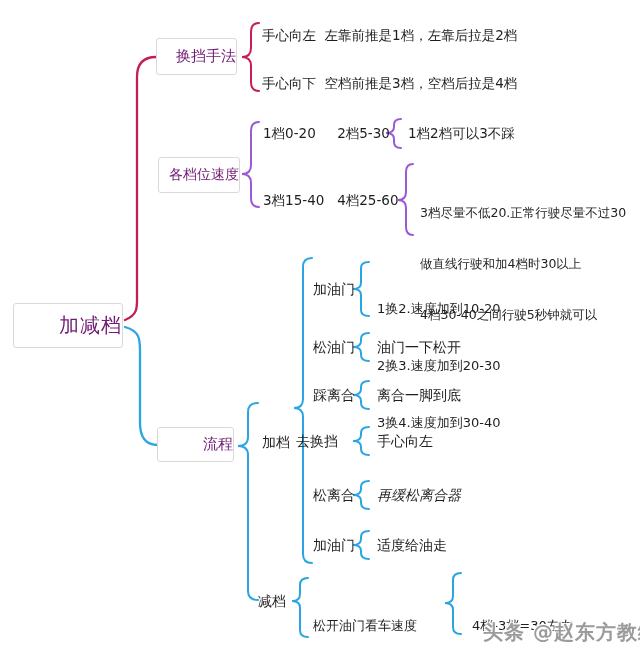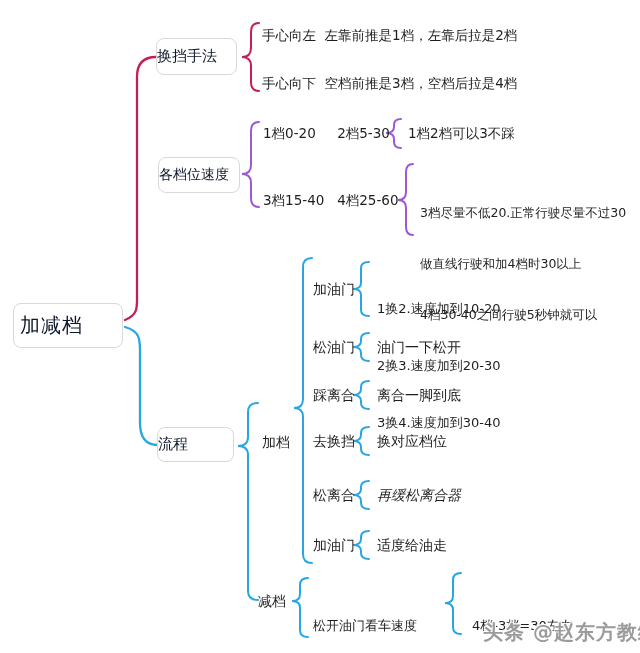--- a/index.html
+++ b/index.html
@@ -7,23 +7,23 @@
     position:relative;width:640px;height:653px;background:#ffffff;overflow:hidden;
     font-family:"DejaVu Sans","Liberation Sans",sans-serif;color:var(--text,#1f1f1f);
   }
   svg.wires{position:absolute;left:0;top:0;width:640px;height:653px;}
   svg.wires path{fill:none;stroke-width:2;stroke-linecap:round;}
   svg.wires path.red{stroke:var(--branch-red,#c41e56);}
   svg.wires path.purple{stroke:var(--branch-purple,#9b59d6);}
   svg.wires path.blue{stroke:var(--branch-blue,#29a6e2);}
   svg.wires path.thick{stroke-width:2.3;}
   .box{
-    position:absolute;display:flex;align-items:center;justify-content:flex-start;
-    background:#fff;border:1.6px solid var(--box-border,#d9d9d9);border-radius:8px;
-    box-sizing:border-box;color:#0f172a;
+    position:absolute;display:flex;align-items:center;justify-content:flex-end;
+    background:#fff;border:1.6px solid var(--box-border,#d9d9d9);border-radius:3px;
+    box-sizing:border-box;color:#701a75;
   }
   .box.root{font-size:20px;letter-spacing:1px;}
   .box.lvl1{font-size:15px;}
   .t{position:absolute;white-space:pre;}
   .small{font-size:13.5px;line-height:15px;}
   .leaf{font-size:14px;line-height:18px;}
   .lbl{font-size:14px;line-height:18px;}
   .note3{font-size:13px;line-height:19px;}
   .pnote3{font-size:12.5px;line-height:17px;}
   .dnote3{font-size:13px;line-height:17px;}
@@ -101,22 +101,22 @@
     <div>2换3.速度加到20-30</div>
     <div>3换4.速度加到30-40</div>
   </div>
 
   <div class="t lbl" style="left:313px;top:338px;">松油门</div>
   <div class="t leaf" style="left:377px;top:338px;">油门一下松开</div>
 
   <div class="t lbl" style="left:313px;top:386px;">踩离合</div>
   <div class="t leaf" style="left:377px;top:386px;">离合一脚到底</div>
 
-  <div class="t lbl" style="left:313px;top:432px;">去换挡</div>
-  <div class="t leaf" style="left:377px;top:432px;">换对应档位</div>
+  <div class="t lbl" style="left:296px;top:432px;">去换挡</div>
+  <div class="t leaf" style="left:377px;top:432px;">手心向左</div>
 
   <div class="t lbl" style="left:313px;top:486px;">松离合</div>
   <div class="t leaf" style="left:377px;top:486px;font-style:italic;">再缓松离合器</div>
 
   <div class="t lbl" style="left:313px;top:536px;">加油门</div>
   <div class="t leaf" style="left:377px;top:536px;">适度给油走</div>
 
   <div class="t lbl" style="left:258px;top:592px;">减档</div>
   <div class="t dnote3" style="left:313px;top:583px;">
     <div>松开油门看车速度</div>

